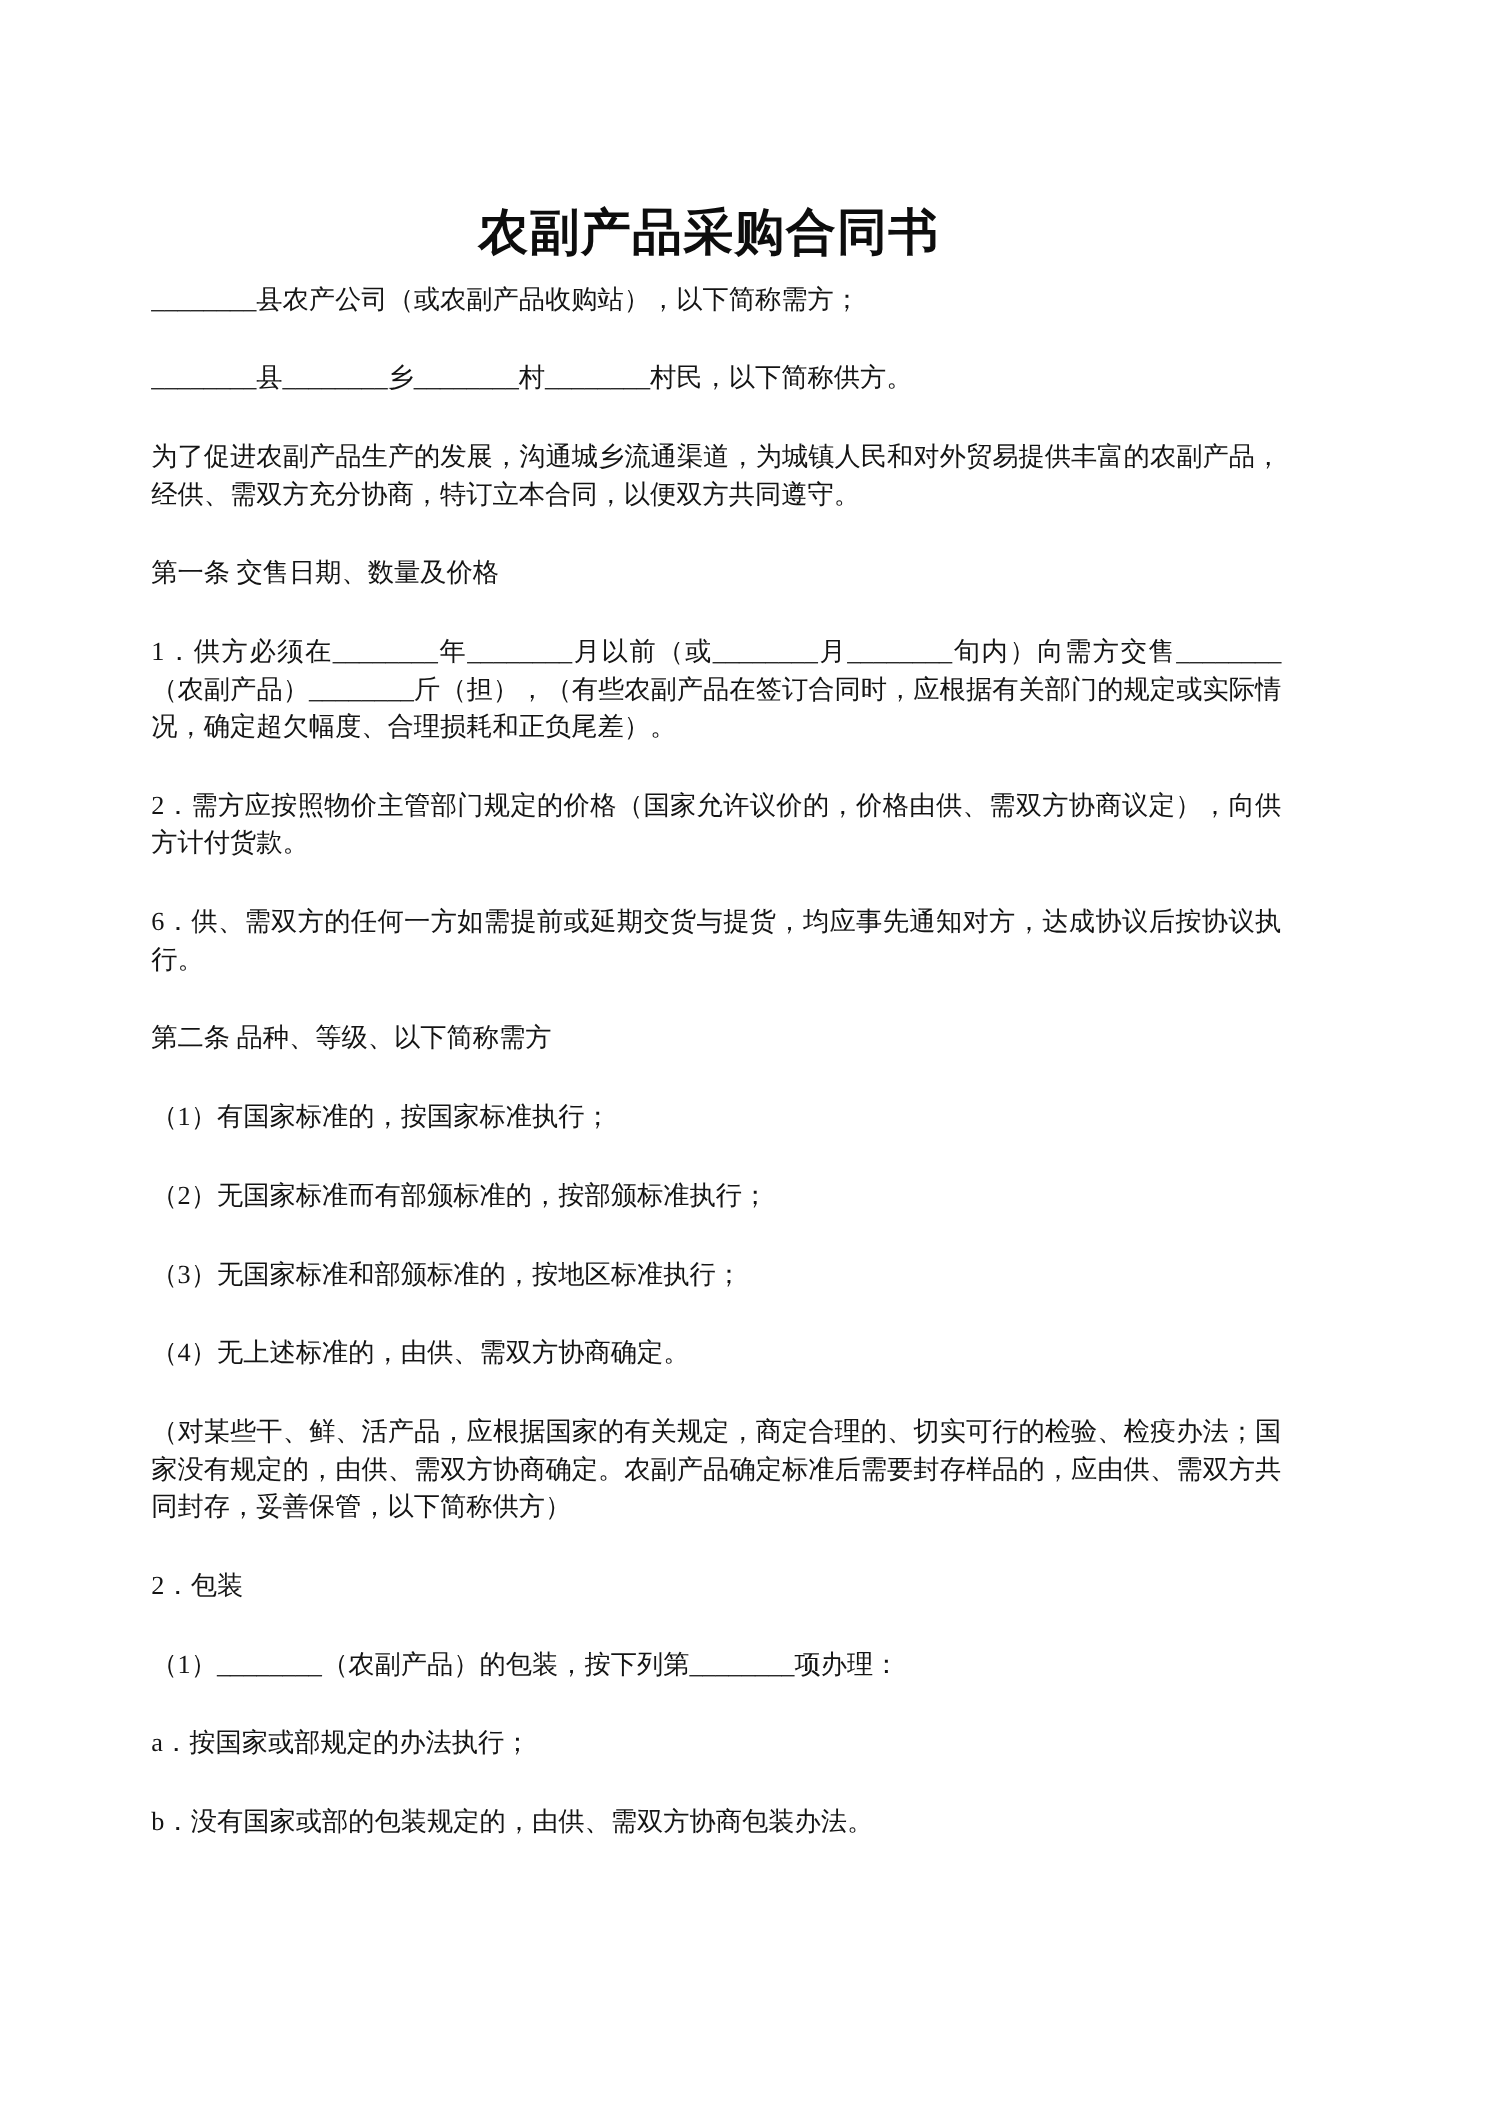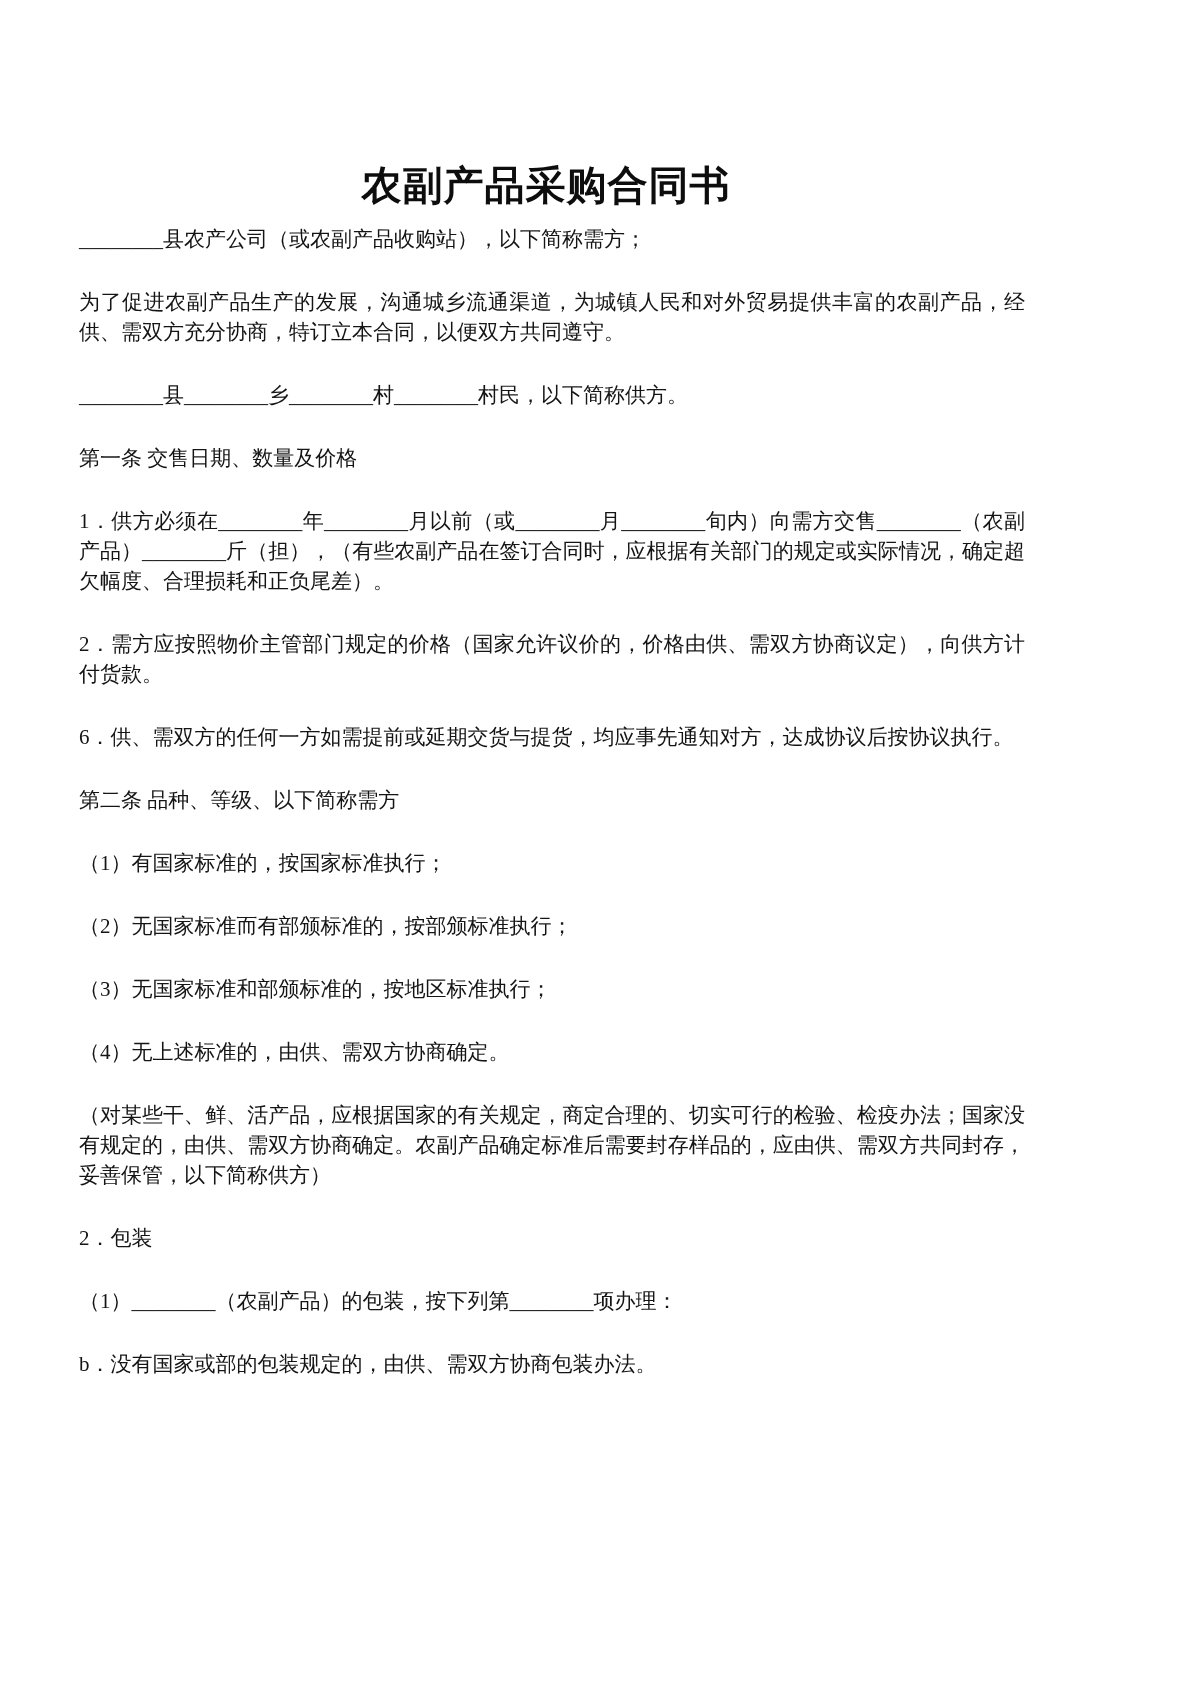--- a/index.html
+++ b/index.html
@@ -9,21 +9,21 @@
   }
   body {
     width: 1190px;
     height: 1683px;
     overflow: hidden;
   }
   .page {
     box-sizing: border-box;
     width: 1190px;
     height: 1683px;
-    padding: 158px 165px 0 67px;
+    padding: 158px 165px 0 109px;
     background: #ffffff;
     color: #141414;
     font-family: "Liberation Serif", "DejaVu Serif", serif;
     font-size: 21px;
     line-height: 30px;
     text-align: justify;
   }
   .doc-title {
     margin: 0 0 10px 0;
     font-size: 40px;
@@ -42,28 +42,29 @@
     margin-bottom: 0;
   }
 </style>
 </head>
 <body>
 
 <div class="page">
   <h1 class="doc-title">农副产品采购合同书</h1>
 
   <p class="para">________县农产公司（或农副产品收购站），以下简称需方；</p>
+  <p class="para">________县________乡________村________村民，以下简称供方。</p>
   <p class="para">为了促进农副产品生产的发展，沟通城乡流通渠道，为城镇人民和对外贸易提供丰富的农副产品，经供、需双方充分协商，特订立本合同，以便双方共同遵守。</p>
-  <p class="para">________县________乡________村________村民，以下简称供方。</p>
   <p class="para">第一条 交售日期、数量及价格</p>
   <p class="para">1．供方必须在________年________月以前（或________月________旬内）向需方交售________（农副产品）________斤（担），（有些农副产品在签订合同时，应根据有关部门的规定或实际情况，确定超欠幅度、合理损耗和正负尾差）。</p>
   <p class="para">2．需方应按照物价主管部门规定的价格（国家允许议价的，价格由供、需双方协商议定），向供方计付货款。</p>
   <p class="para">6．供、需双方的任何一方如需提前或延期交货与提货，均应事先通知对方，达成协议后按协议执行。</p>
   <p class="para">第二条 品种、等级、以下简称需方</p>
   <p class="para">（1）有国家标准的，按国家标准执行；</p>
   <p class="para">（2）无国家标准而有部颁标准的，按部颁标准执行；</p>
   <p class="para">（3）无国家标准和部颁标准的，按地区标准执行；</p>
   <p class="para">（4）无上述标准的，由供、需双方协商确定。</p>
   <p class="para">（对某些干、鲜、活产品，应根据国家的有关规定，商定合理的、切实可行的检验、检疫办法；国家没有规定的，由供、需双方协商确定。农副产品确定标准后需要封存样品的，应由供、需双方共同封存，妥善保管，以下简称供方）</p>
   <p class="para">2．包装</p>
   <p class="para">（1）________（农副产品）的包装，按下列第________项办理：</p>
+  <p class="para">a．按国家或部规定的办法执行；</p>
   <p class="para">b．没有国家或部的包装规定的，由供、需双方协商包装办法。</p>
 </div>
 
 </body></html>

